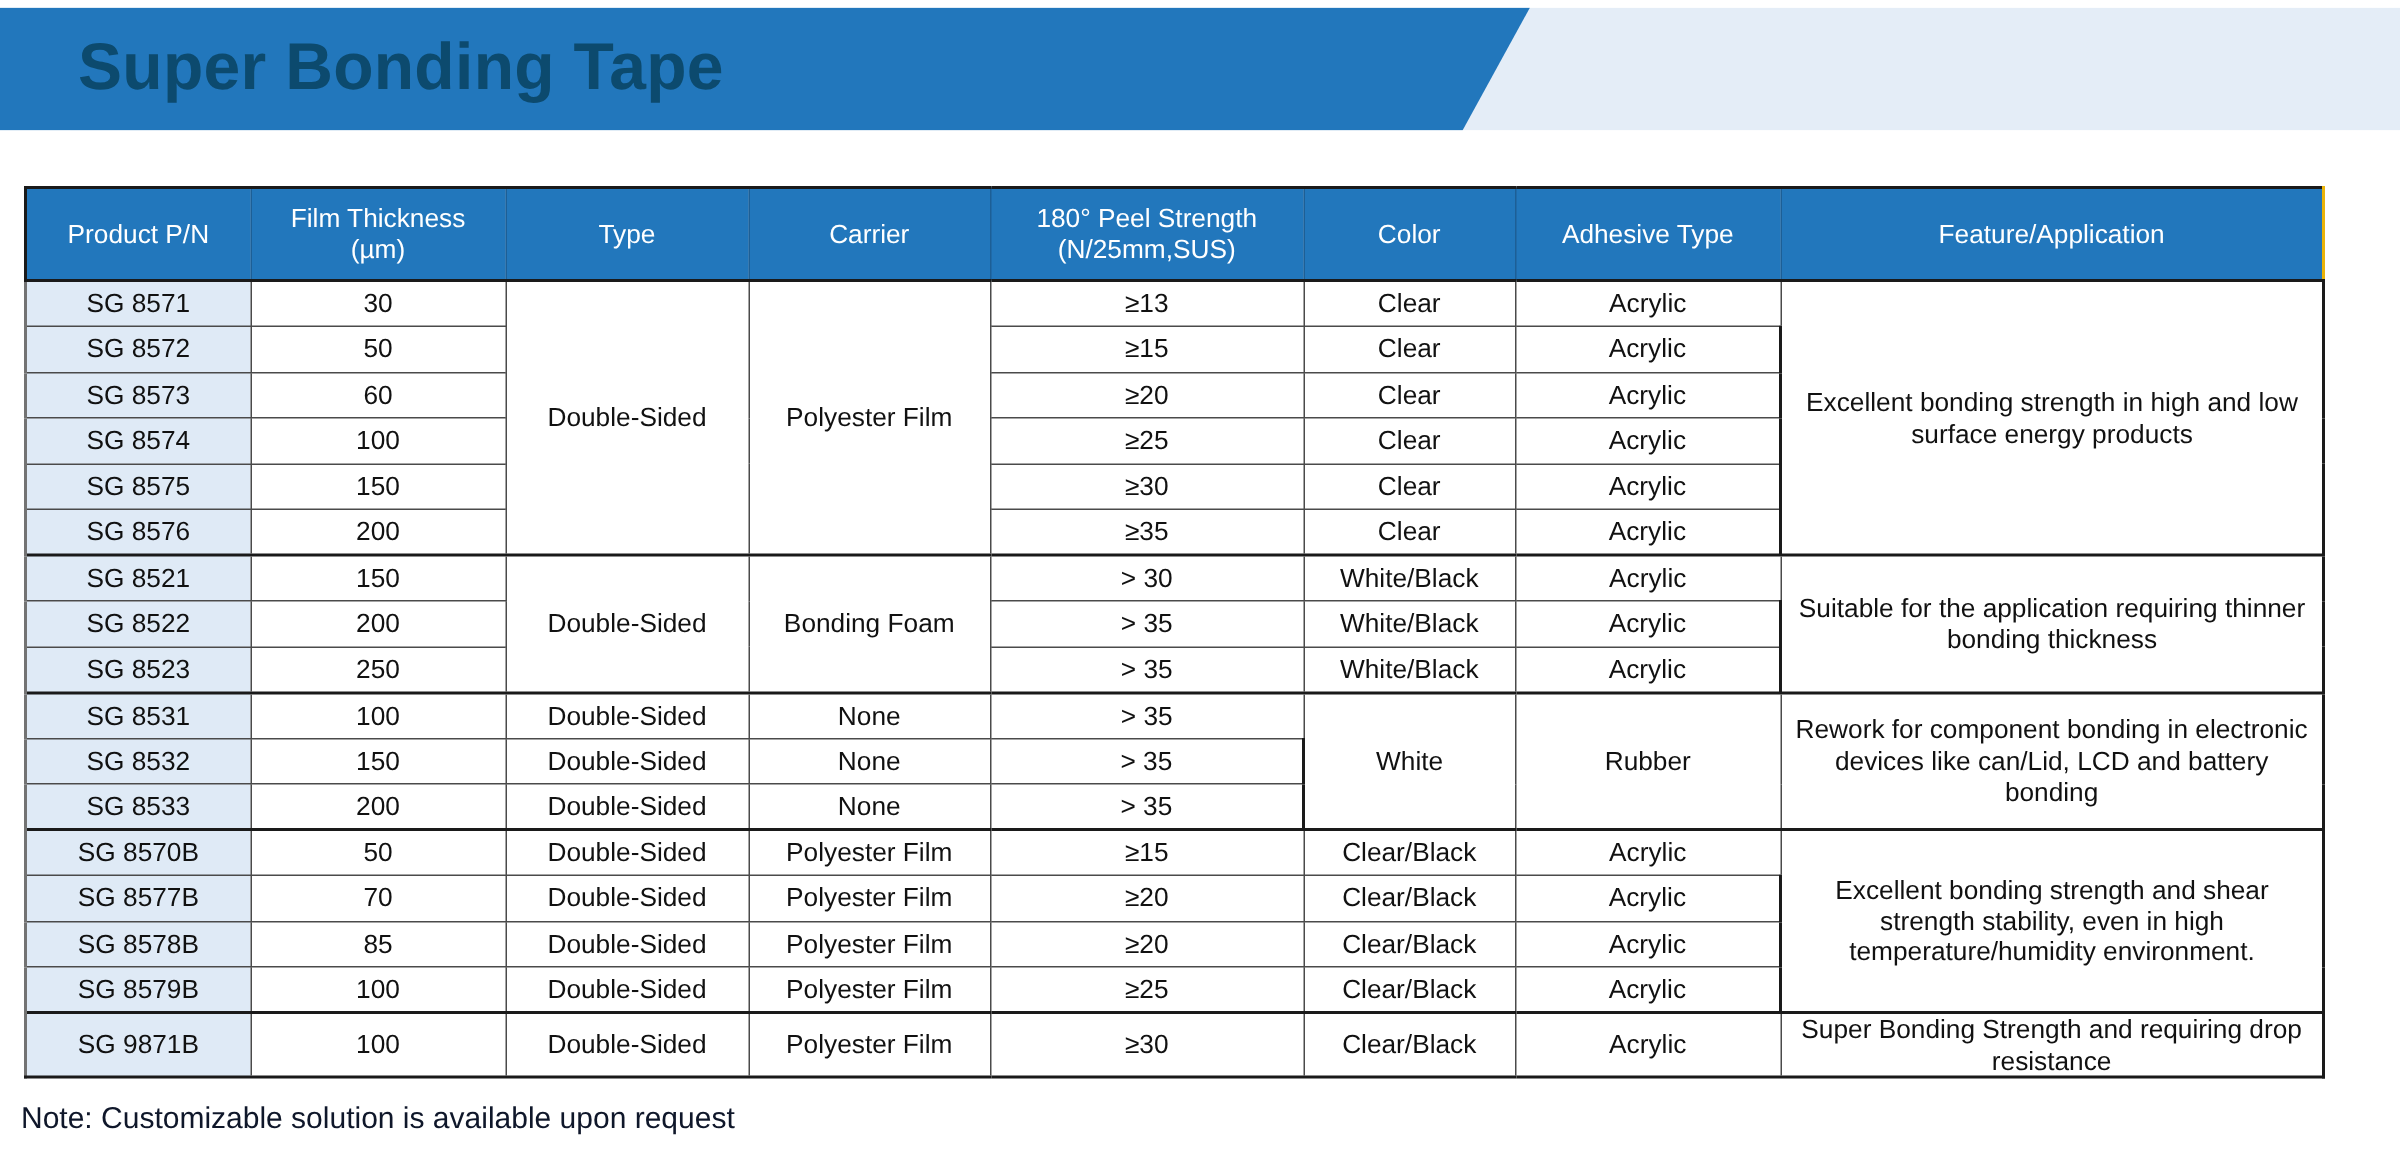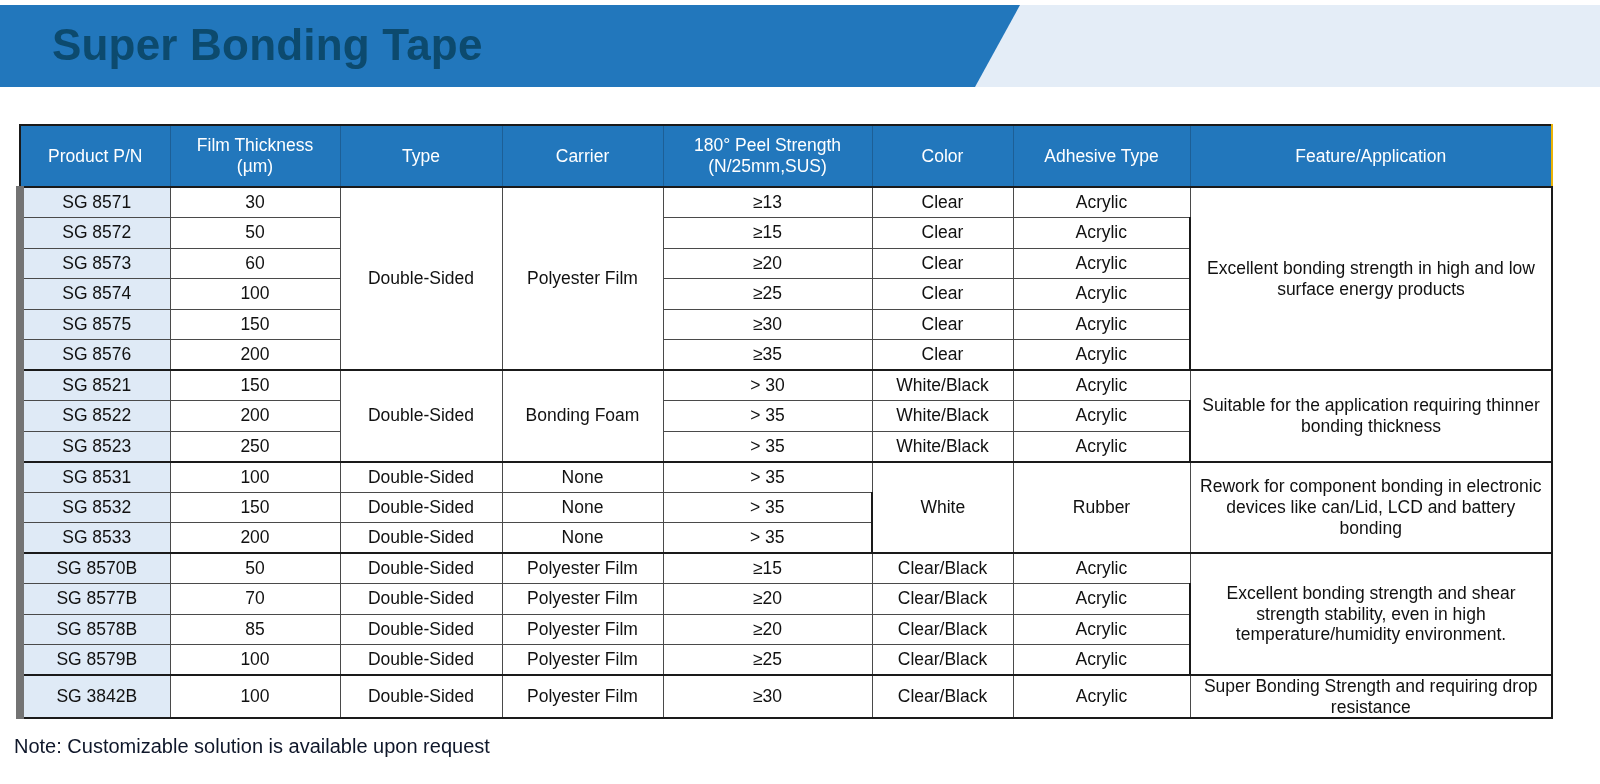--- a/index.html
+++ b/index.html
@@ -104,21 +104,21 @@
     text-align: left;
     padding-left: 10px;
     padding-right: 8px;
     line-height: 1.33;
   }
   tbody tr { height: 30.5px; }
   tbody tr.tall { height: 42px; }
 
   
   tr.group-start > td { border-top: 2px solid #1a1a1a; }
-  tbody tr > td:first-child { border-left: 8px solid #737373; }
+  tbody tr > td:first-child { border-left: 2px solid #737373; }
   tbody tr > td:last-child  { border-right: 2px solid #1a1a1a; }
   tbody tr:last-child > td  { border-bottom: 2px solid #1a1a1a; }
 
   
   .note {
     position: absolute;
     left: 14px;
     top: 735px;
     font-size: 20px;
     color: #0f172a;
@@ -306,21 +306,21 @@
         <td class="pn">SG 8579B</td>
         <td>100</td>
         <td>Double-Sided</td>
         <td>Polyester Film</td>
         <td>≥25</td>
         <td>Clear/Black</td>
         <td>Acrylic</td>
       </tr>
 
       <tr class="group-start tall">
-        <td class="pn">SG 3842B</td>
+        <td class="pn">SG 9871B</td>
         <td>100</td>
         <td>Double-Sided</td>
         <td>Polyester Film</td>
         <td>≥30</td>
         <td>Clear/Black</td>
         <td>Acrylic</td>
         <td class="feat">Super Bonding Strength and requiring drop resistance</td>
       </tr>
 
     </tbody>

